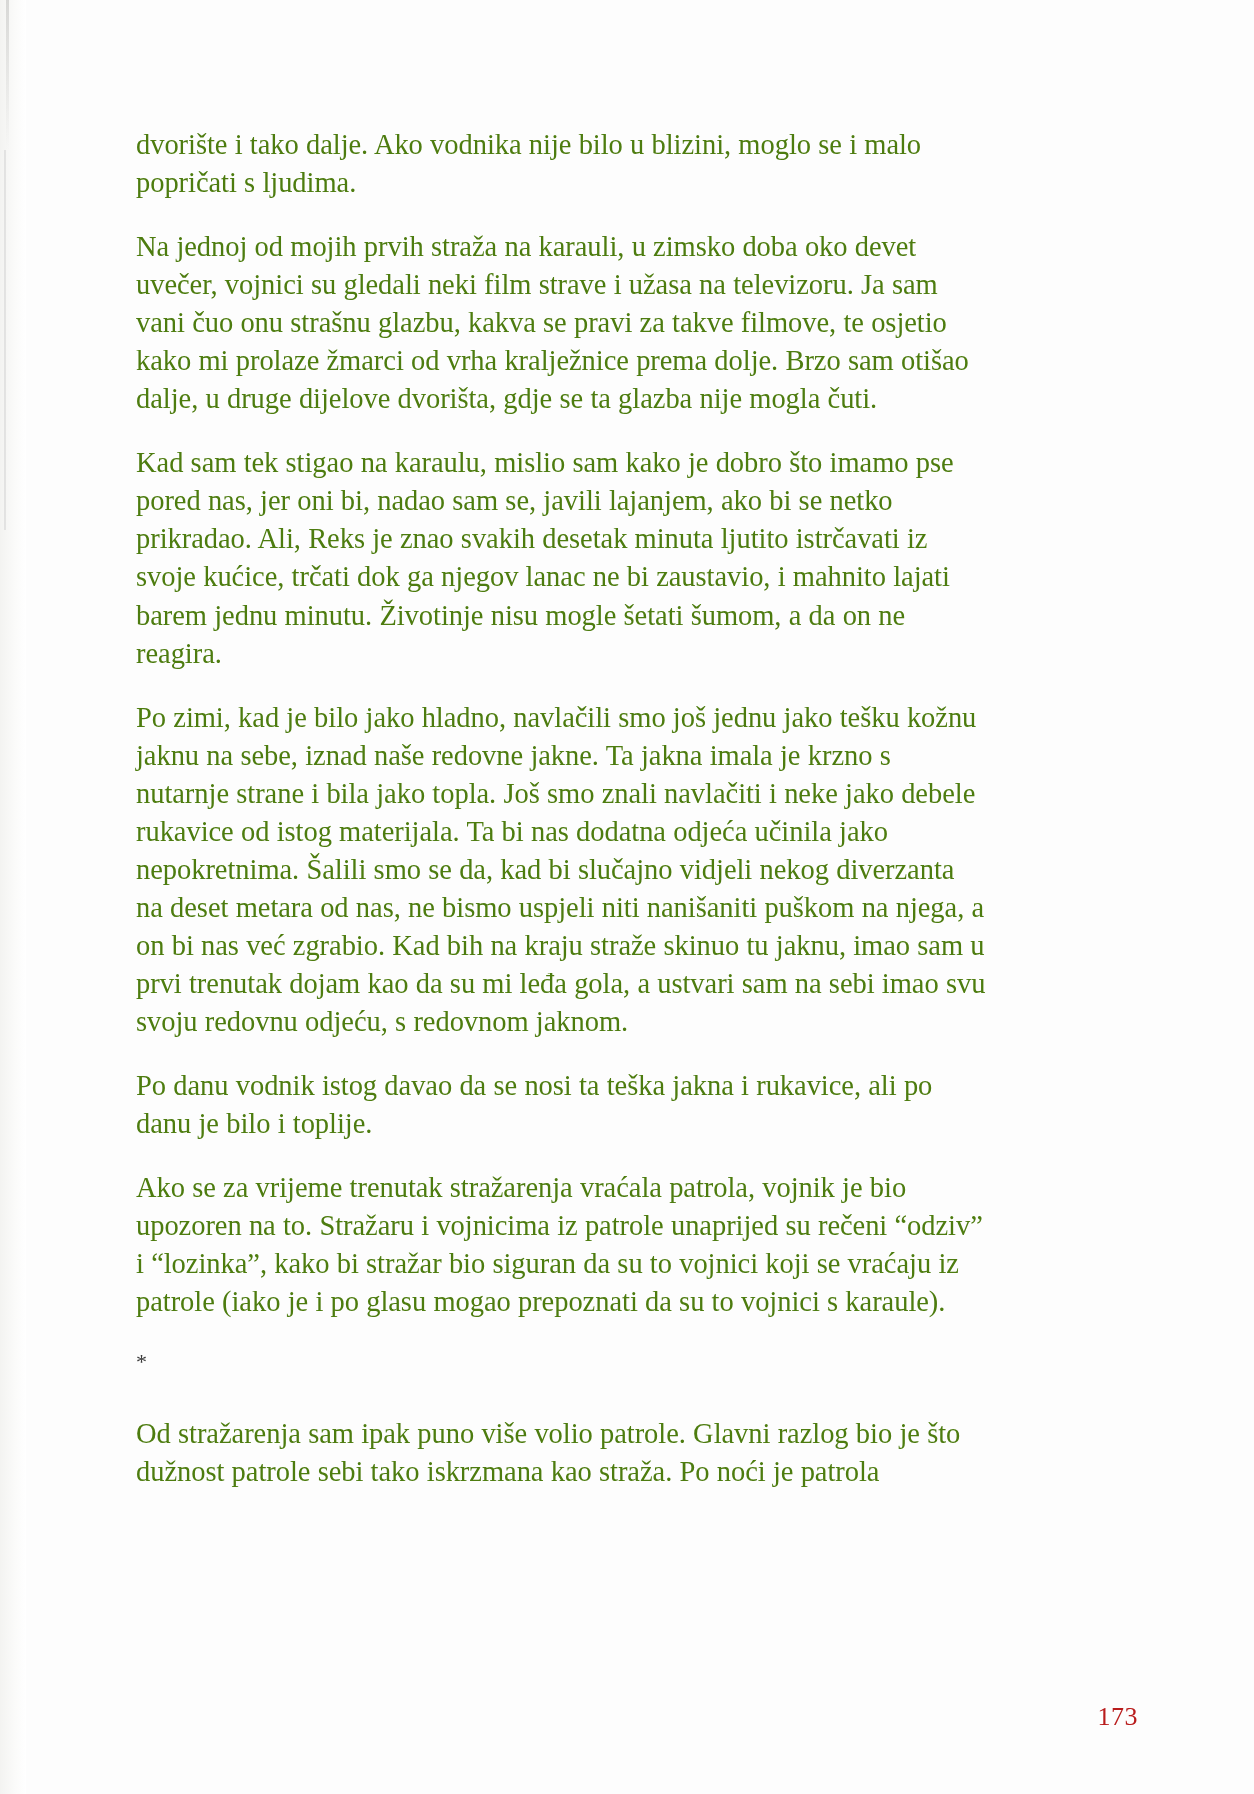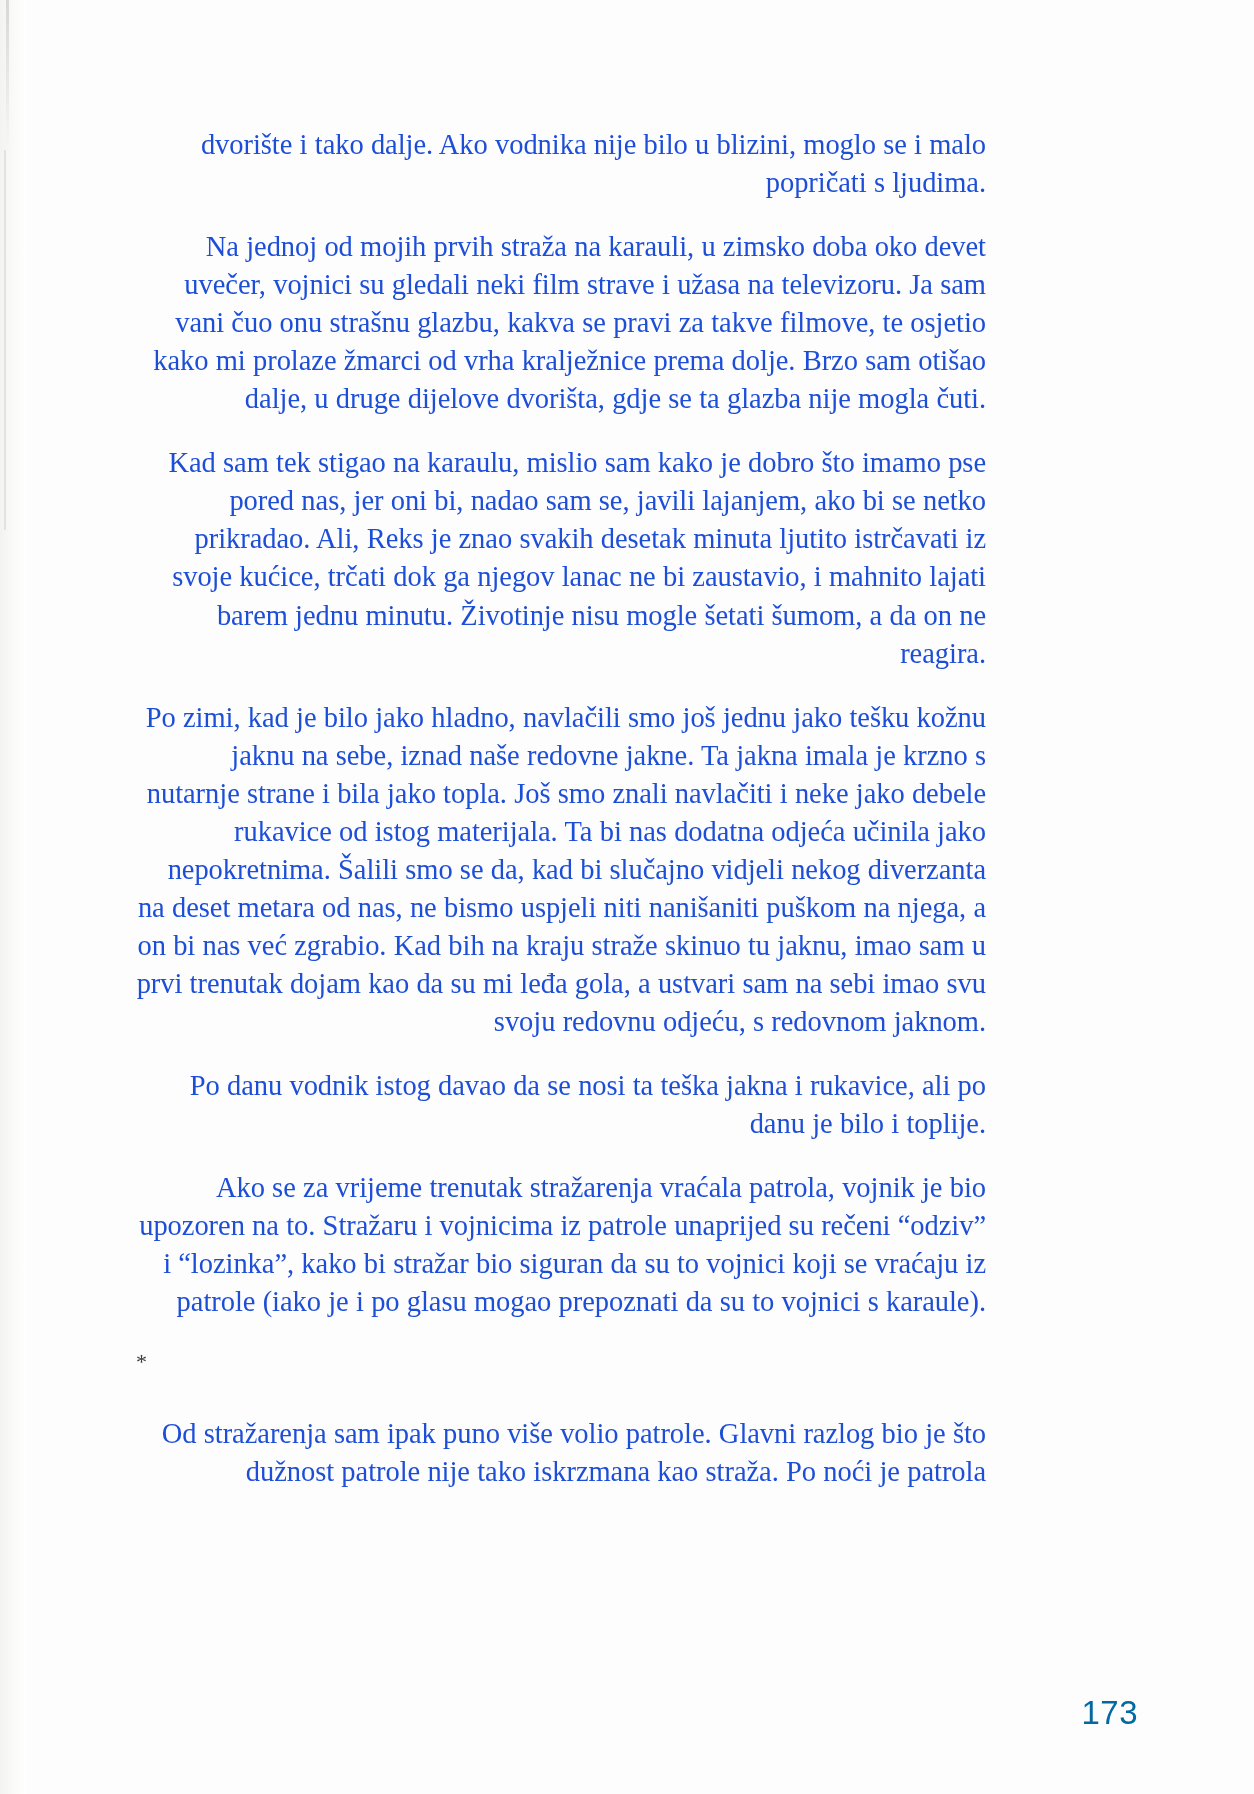--- a/index.html
+++ b/index.html
@@ -52,22 +52,22 @@
     left: 136px;
     top: 126px;
     width: 850px;
   }
 
   p.para {
     margin: 0 0 26px 0;
     font-family: "Liberation Serif", "DejaVu Serif", serif;
     font-size: 28.5px;
     line-height: 1.335;
-    color: #1d4ed8;
-    text-align: right;
+    color: #4d7c0f;
+    text-align: left;
     letter-spacing: -0.05px;
     word-spacing: 0.2px;
   }
 
   p.para:last-of-type {
     margin-bottom: 0;
   }
 
   .separator {
     margin: 30px 0 42px 0;
@@ -75,23 +75,23 @@
     font-size: 22px;
     line-height: 1;
     color: #3a3a3a;
     text-align: left;
   }
 
   .page-number {
     position: absolute;
     right: 116px;
     bottom: 62px;
-    font-family: Liberation Sans, sans-serif;
-    font-size: 33px;
-    color: #0369a1;
+    font-family: Liberation Serif, serif;
+    font-size: 26px;
+    color: #b91c1c;
     letter-spacing: 0.5px;
   }
 </style>
 </head>
 <body>
 
 <div class="page">
 
   <div class="scan-edge-left"></div>
   <div class="scan-mark-top"></div>
@@ -101,19 +101,19 @@
 
     <p class="para">dvorište i tako dalje. Ako vodnika nije bilo u blizini, moglo se i malo popričati s ljudima.</p>
     <p class="para">Na jednoj od mojih prvih straža na karauli, u zimsko doba oko devet uvečer, vojnici su gledali neki film strave i užasa na televizoru. Ja sam vani čuo onu strašnu glazbu, kakva se pravi za takve filmove, te osjetio kako mi prolaze žmarci od vrha kralježnice prema dolje. Brzo sam otišao dalje, u druge dijelove dvorišta, gdje se ta glazba nije mogla čuti.</p>
     <p class="para">Kad sam tek stigao na karaulu, mislio sam kako je dobro što imamo pse pored nas, jer oni bi, nadao sam se, javili lajanjem, ako bi se netko prikradao. Ali, Reks je znao svakih desetak minuta ljutito istrčavati iz svoje kućice, trčati dok ga njegov lanac ne bi zaustavio, i mahnito lajati barem jednu minutu. Životinje nisu mogle šetati šumom, a da on ne reagira.</p>
     <p class="para">Po zimi, kad je bilo jako hladno, navlačili smo još jednu jako tešku kožnu jaknu na sebe, iznad naše redovne jakne. Ta jakna imala je krzno s nutarnje strane i bila jako topla. Još smo znali navlačiti i neke jako debele rukavice od istog materijala. Ta bi nas dodatna odjeća učinila jako nepokretnima. Šalili smo se da, kad bi slučajno vidjeli nekog diverzanta na deset metara od nas, ne bismo uspjeli niti nanišaniti puškom na njega, a on bi nas već zgrabio. Kad bih na kraju straže skinuo tu jaknu, imao sam u prvi trenutak dojam kao da su mi leđa gola, a ustvari sam na sebi imao svu svoju redovnu odjeću, s redovnom jaknom.</p>
     <p class="para">Po danu vodnik istog davao da se nosi ta teška jakna i rukavice, ali po danu je bilo i toplije.</p>
     <p class="para">Ako se za vrijeme trenutak stražarenja vraćala patrola, vojnik je bio upozoren na to. Stražaru i vojnicima iz patrole unaprijed su rečeni “odziv” i “lozinka”, kako bi stražar bio siguran da su to vojnici koji se vraćaju iz patrole (iako je i po glasu mogao prepoznati da su to vojnici s karaule).</p>
 
     <div class="separator">*</div>
 
-    <p class="para">Od stražarenja sam ipak puno više volio patrole. Glavni razlog bio je što dužnost patrole nije tako iskrzmana kao straža. Po noći je patrola</p>
+    <p class="para">Od stražarenja sam ipak puno više volio patrole. Glavni razlog bio je što dužnost patrole sebi tako iskrzmana kao straža. Po noći je patrola</p>
 
   </div>
 
   <div class="page-number">173</div>
 
 </div>
 
 </body></html>

